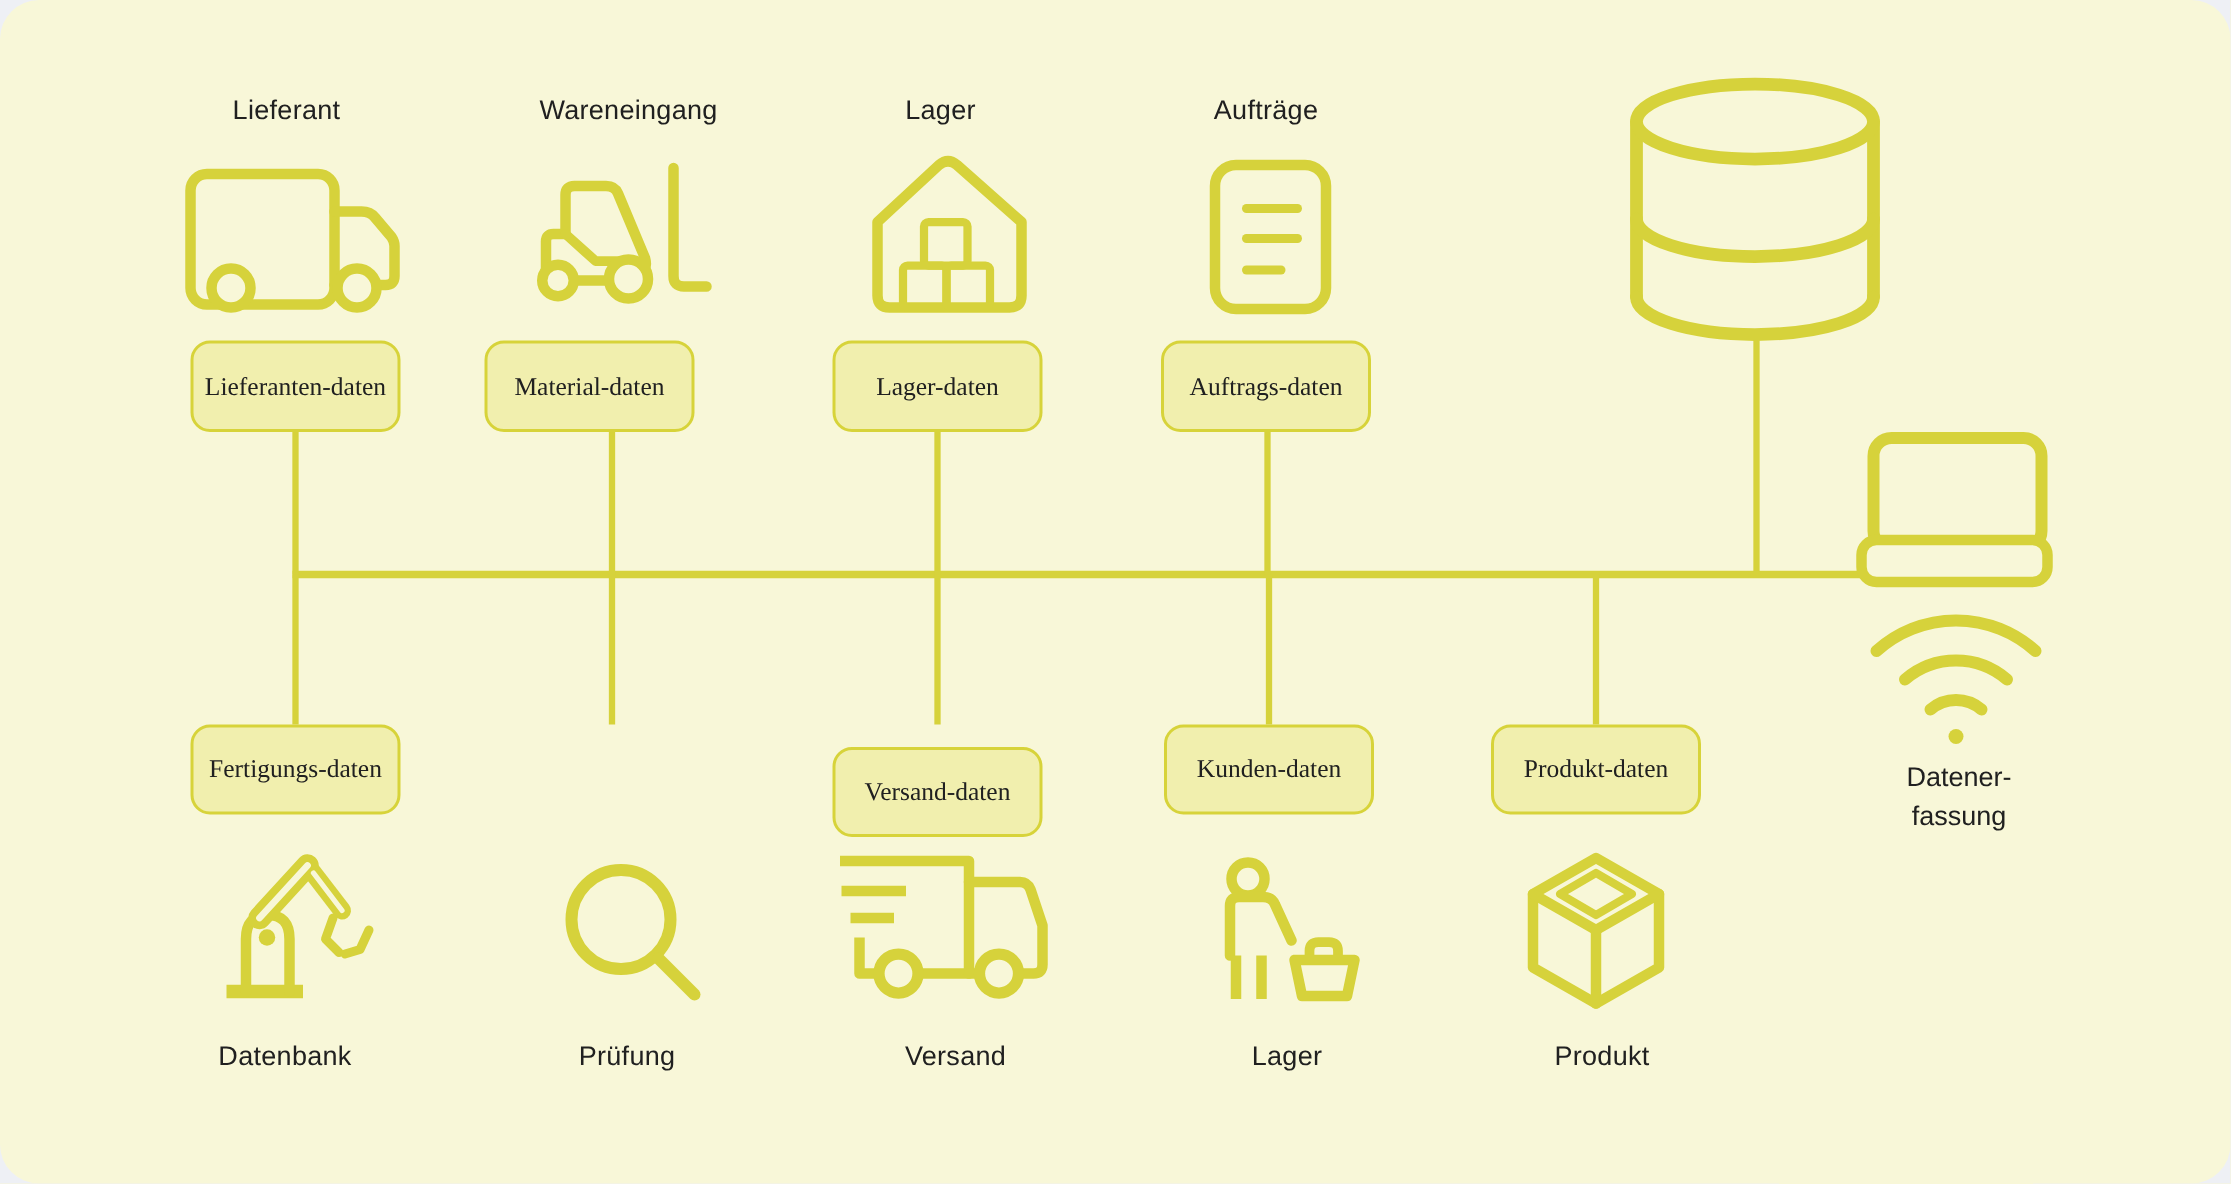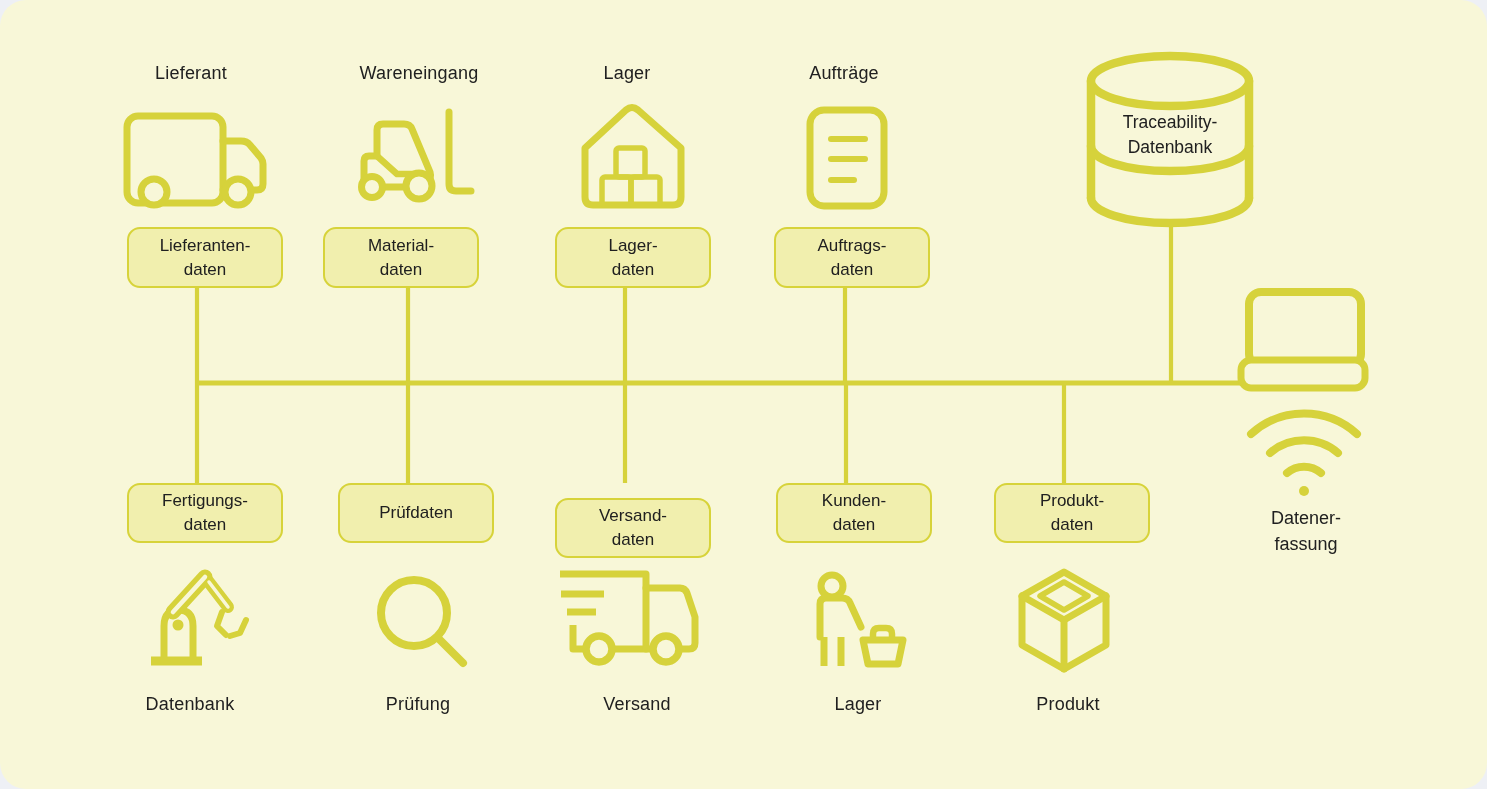--- a/index.html
+++ b/index.html
@@ -35,28 +35,28 @@
   .station-label,.process-label{
     position:absolute;
     transform:translateX(-50%);
     font-size:18px;font-weight:500;
     letter-spacing:.2px;
     white-space:nowrap;
     color:var(--ink);
   }
   .databox{
     position:absolute;
-    width:156px;height:61px;
+    width:140px;height:61px;
     background:var(--box-fill);
     border:2.5px solid var(--box-border);
     border-radius:13px;
-    display:flex;flex-direction:column;
+    display:flex;flex-direction:row;
     align-items:center;justify-content:center;
     font-size:17px;line-height:24px;
-    text-align:center;color:var(--ink);
+    text-align:center;color:var(--ink);font-family:Liberation Serif, serif;
   }
   .databox.short{height:60px}
   .free-label{
     position:absolute;
     transform:translateX(-50%);
     text-align:center;
     font-size:17.5px;line-height:25px;
     color:var(--ink);
     white-space:nowrap;
   }
@@ -173,24 +173,20 @@
       <path class="s" stroke-width="7" d="M 1064,620 V 669"></path>
       <path class="s" stroke-width="5.5" d="M 1064,582 L 1088,596 L 1064,610 L 1040,596 Z"></path>
     </g>
   </svg>
 
   <div class="station-label" style="left:191px;top:63px">Lieferant</div>
   <div class="station-label" style="left:419px;top:63px">Wareneingang</div>
   <div class="station-label" style="left:627px;top:63px">Lager</div>
   <div class="station-label" style="left:844px;top:63px">Aufträge</div>
 
-  <div class="free-label" style="left:1170px;top:110px">
-    <div>Traceability-</div>
-    <div>Datenbank</div>
-  </div>
 
   <div class="databox" style="left:127px;top:227px">
     <span>Lieferanten-</span>
       <span>daten</span>
   </div>
   <div class="databox" style="left:323px;top:227px">
     <span>Material-</span>
       <span>daten</span>
   </div>
   <div class="databox" style="left:555px;top:227px">
@@ -198,24 +194,20 @@
       <span>daten</span>
   </div>
   <div class="databox" style="left:774px;top:227px">
     <span>Auftrags-</span>
       <span>daten</span>
   </div>
 
   <div class="databox short" style="left:127px;top:483px">
     <span>Fertigungs-</span>
       <span>daten</span>
-  </div>
-  <div class="databox short" style="left:338px;top:483px">
-    <span>Prüfdaten</span>
-      <span></span>
   </div>
   <div class="databox short" style="left:555px;top:498px">
     <span>Versand-</span>
       <span>daten</span>
   </div>
   <div class="databox short" style="left:776px;top:483px">
     <span>Kunden-</span>
       <span>daten</span>
   </div>
   <div class="databox short" style="left:994px;top:483px">

